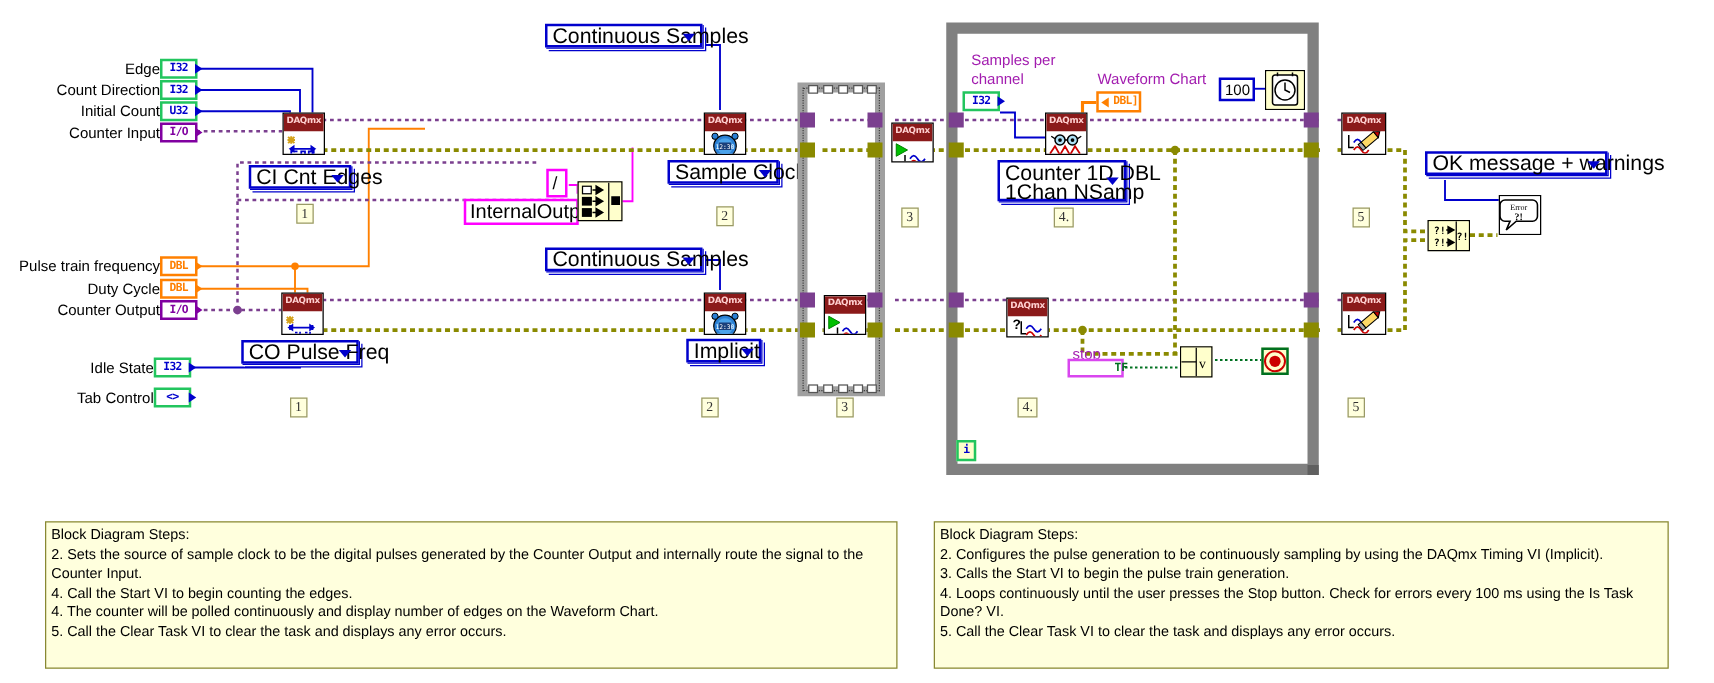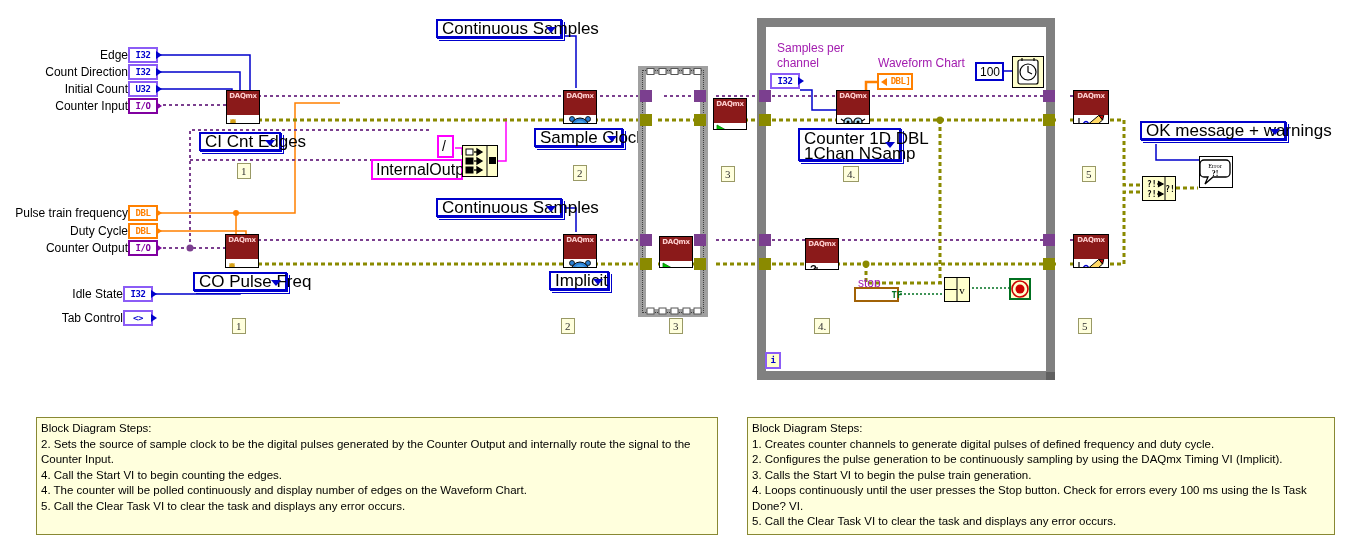--- a/index.html
+++ b/index.html
@@ -21,21 +21,21 @@
     box-sizing: border-box;
     font-size: 9px;
     font-weight: bold;
     font-family: "DejaVu Sans Mono", monospace;
     letter-spacing: -0.5px;
     display: flex;
     align-items: center;
     justify-content: center;
     line-height: 1;
   }
-  .term.blue  { border: 2px solid #8b5cf6; background:#ffffff; color:#0000cc; }
+  .term.blue  { border: 2px solid #22c55e; background:#ffffff; color:#0000cc; }
   .term.orange{ border: 2px solid #ff8000; background:#ffffff; color:#ff8000; }
   .term.purple{ border: 2px solid #8000a0; background:#ffffff; color:#8000a0; }
   .term .arrow {
     position:absolute; right:-6px; top:50%; transform:translateY(-50%);
     width:0;height:0;border-top:4px solid transparent;border-bottom:4px solid transparent;
   }
   .term.blue  .arrow { border-left:6px solid #0000cc; }
   .term.orange .arrow{ border-left:6px solid #ff8000; }
   .term.purple .arrow{ border-left:6px solid #8000a0; }
   .term .larrow {
@@ -50,21 +50,21 @@
     white-space:nowrap; line-height:14px;
   }
 
   
   .vi {
     position:absolute; box-sizing:border-box;
     border:1px solid #000; background:#ffffff;
     overflow:hidden;
   }
   .vi .hdr {
-    height:24px; background:#8b1a1a; color:#ffd0d0;
+    height:14px; background:#8b1a1a; color:#ffd0d0;
     font-size:7px; font-weight:bold; text-align:center;
     line-height:10px; font-family:"DejaVu Sans", sans-serif;
     letter-spacing:-0.3px;
   }
   .vi .body { position:relative; height:calc(100% - 10px); }
   .vi svg { display:block; }
 
   
   .ring {
     position:absolute; box-sizing:border-box;
@@ -128,21 +128,21 @@
   .comment {
     position:absolute; box-sizing:border-box;
     background:#ffffdd; border:1px solid #888833;
     color:#000; font-size:11.5px; line-height:15.5px;
     padding:3px 4px;
     font-family:"Liberation Sans", sans-serif;
   }
   .comment .ttl { }
   .boolc {
     position:absolute; box-sizing:border-box;
-    border:2px solid #a16207; background:#ffffff;
+    border:2px solid #d946ef; background:#ffffff;
     color:#007020; font-size:9px; font-weight:bold;
     font-family:"DejaVu Sans Mono", monospace;
     display:flex; align-items:center; justify-content:center;padding-left:41px;
   }
   .stopnode {
     position:absolute; box-sizing:border-box;
     border:2px solid #007020; background:#ffffcc;
     display:flex; align-items:center; justify-content:center;
   }
 </style>
@@ -658,21 +658,20 @@
   <div class="ttl">Block Diagram Steps:</div>
   <div>2. Sets the source of sample clock to be the digital pulses generated by the Counter Output and internally route the signal to the</div>
   <div>Counter Input.</div>
   <div>4. Call the Start VI to begin counting the edges.</div>
   <div>4.  The counter will be polled continuously and display number of edges on the Waveform Chart.</div>
   <div>5. Call the Clear Task VI to clear the task and displays any error occurs.</div>
 </div>
 
 <div class="comment" style="left:747px; top:417px; width:588px; height:118px;">
   <div class="ttl">Block Diagram Steps:</div>
-  <div>1. Creates counter channels to generate digital pulses of defined frequency and duty cycle.</div>
   <div>2. Configures the pulse generation to be continuously sampling by using the DAQmx Timing VI (Implicit).</div>
   <div>3. Calls the Start VI to begin the pulse train generation.</div>
   <div>4. Loops continuously until the user presses the Stop button. Check for errors every 100 ms using the Is Task</div>
   <div>Done? VI.</div>
   <div>5. Call the Clear Task VI to clear the task and displays any error occurs.</div>
 </div>
 
 </div>
 
 </body></html>

